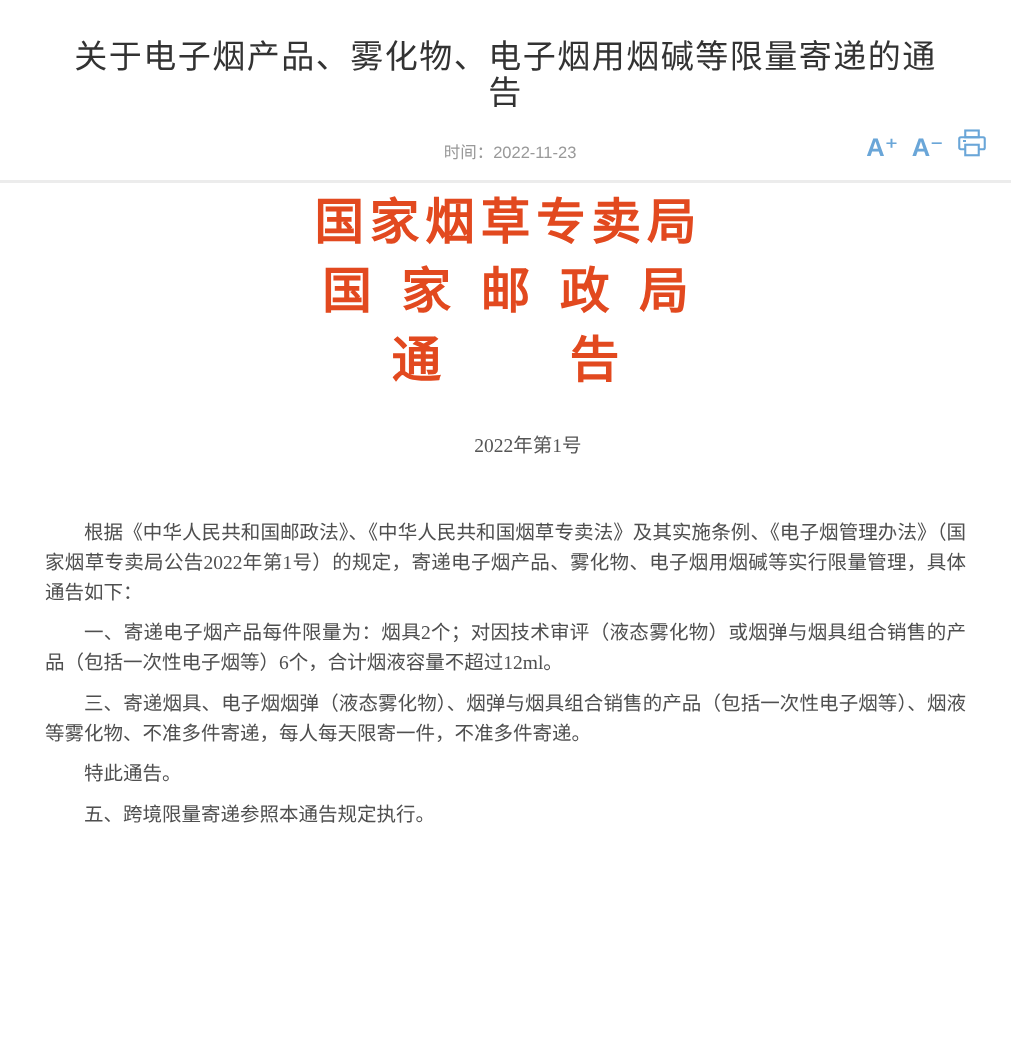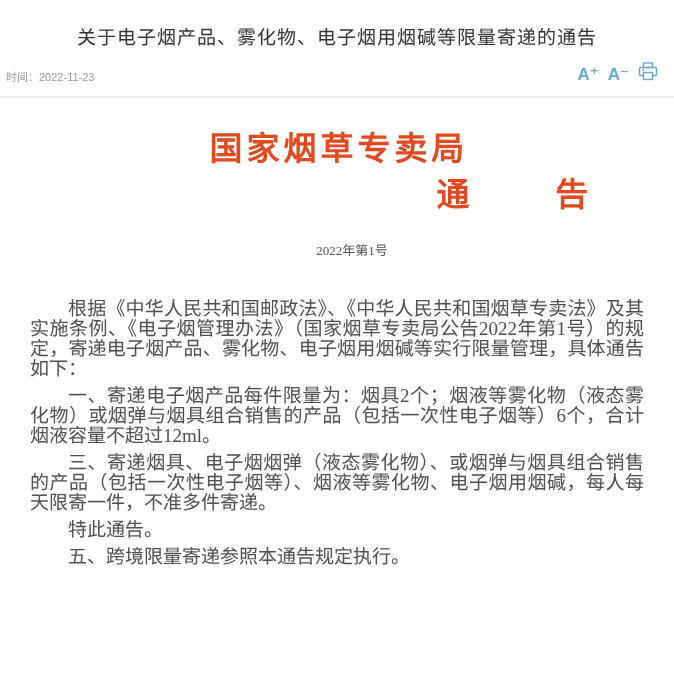--- a/index.html
+++ b/index.html
@@ -12,51 +12,51 @@
   }
   *{box-sizing:border-box;}
   html,body{margin:0;padding:0;}
   body{
     width:674px;height:700px;overflow:hidden;background:#ffffff;
     font-family:"Liberation Serif","DejaVu Serif",serif;
     color:var(--body-text);
   }
   .page{width:674px;height:700px;background:#fff;}
   .page-title{
-    text-align:center;font-size:19px;font-weight:400;color:var(--title-text);
+    text-align:center;font-size:22px;font-weight:400;color:var(--title-text);
     margin:26px 40px 0;letter-spacing:1px;line-height:24px;
   }
   .meta-row{position:relative;height:38px;margin-top:8px;}
   .meta-time{
-    position:absolute;left:6px;right:0;top:10px;text-align:left;
+    position:absolute;left:6px;right:0;top:10px;text-align:center;
     font-size:11px;color:var(--meta-text);
     font-family:"Liberation Sans","DejaVu Sans",sans-serif;
   }
   .toolbar{
     position:absolute;right:16px;top:4px;display:flex;align-items:center;gap:9px;
   }
   .tool-btn{
     background:none;border:none;padding:0;cursor:pointer;
     color:var(--icon-blue);font-family:"Liberation Sans","DejaVu Sans",sans-serif;
     font-size:17px;font-weight:700;line-height:22px;
   }
   .tool-btn.print{display:flex;align-items:center;}
   .divider{border:none;border-top:2px solid var(--divider);margin:0;}
   .notice-head{
-    padding-top:28px;text-align:center;color:var(--accent-red);
+    padding-top:4px;text-align:center;color:var(--accent-red);
     font-weight:700;font-size:33px;line-height:46px;
   }
   .h-line1{letter-spacing:.12em;padding-left:.12em;}
   .h-line2{letter-spacing:.6em;padding-left:.6em;}
-  .h-line3{letter-spacing:2.6em;padding-left:2.6em;text-align:right;}
+  .h-line3{letter-spacing:2.6em;padding-left:2.6em;}
   .doc-number{
     text-align:center;margin-top:22px;font-size:13px;color:#555555;padding-left:30px;
   }
   .notice-body{
-    margin:40px 30px 0;font-size:19px;line-height:20px;
+    margin:40px 30px 0;font-size:13px;line-height:20px;
     text-align:justify;color:var(--body-text);
   }
   .notice-body p{margin:0 0 7px;text-indent:2em;}
 </style>
 </head>
 <body>
 
 <div class="page">
 
   <h1 class="page-title">关于电子烟产品、雾化物、电子烟用烟碱等限量寄递的通告</h1>
@@ -76,26 +76,27 @@
           </svg>
         </span>
       </button>
     </div>
   </div>
 
   <hr class="divider">
 
   <div class="notice-head">
     <div class="h-line1">国家烟草专卖局</div>
+    <div class="h-line2">国家邮政局</div>
     <div class="h-line3">通告</div>
   </div>
 
   <div class="doc-number">2022年第1号</div>
 
   <div class="notice-body">
     <p>根据《中华人民共和国邮政法》、《中华人民共和国烟草专卖法》及其实施条例、《电子烟管理办法》（国家烟草专卖局公告2022年第1号）的规定，寄递电子烟产品、雾化物、电子烟用烟碱等实行限量管理，具体通告如下：</p>
-    <p>一、寄递电子烟产品每件限量为：烟具2个；烟液等雾化物（液态雾化物）或烟弹与烟具组合销售的产品（包括一次性电子烟等）6个，合计烟液容量不超过12ml。</p>
-    <p>三、寄递烟具、电子烟烟弹（液态雾化物）、或烟弹与烟具组合销售的产品（包括一次性电子烟等）、烟液等雾化物、电子烟用烟碱，每人每天限寄一件，不准多件寄递。</p>
+    <p>一、寄递电子烟产品每件限量为：烟具2个；对因技术审评（液态雾化物）或烟弹与烟具组合销售的产品（包括一次性电子烟等）6个，合计烟液容量不超过12ml。</p>
+    <p>三、寄递烟具、电子烟烟弹（液态雾化物）、烟弹与烟具组合销售的产品（包括一次性电子烟等）、烟液等雾化物、不准多件寄递，每人每天限寄一件，不准多件寄递。</p>
     <p>特此通告。</p>
     <p>五、跨境限量寄递参照本通告规定执行。</p>
   </div>
 
 </div>
 
 </body></html>

